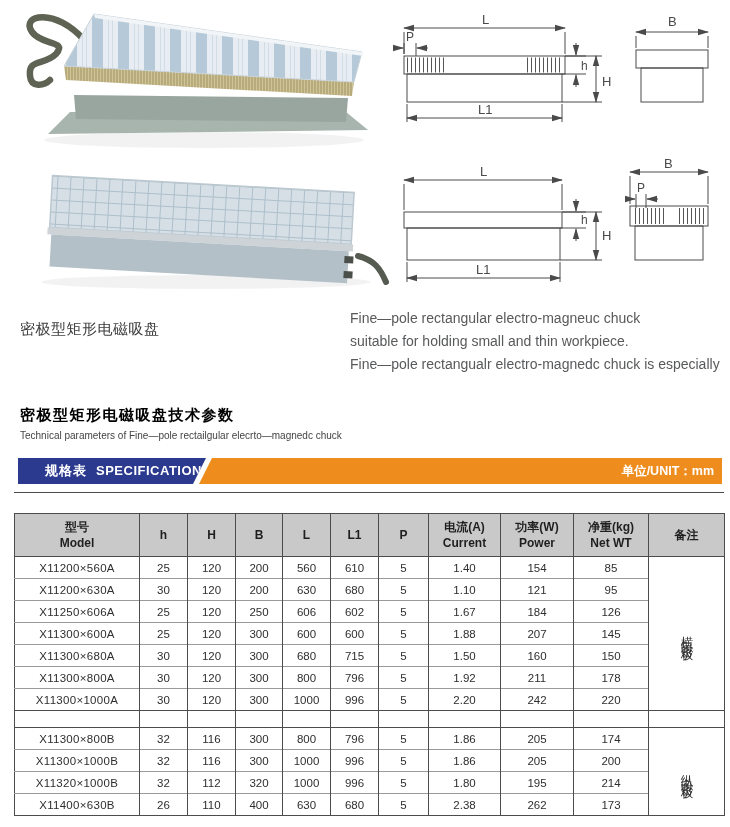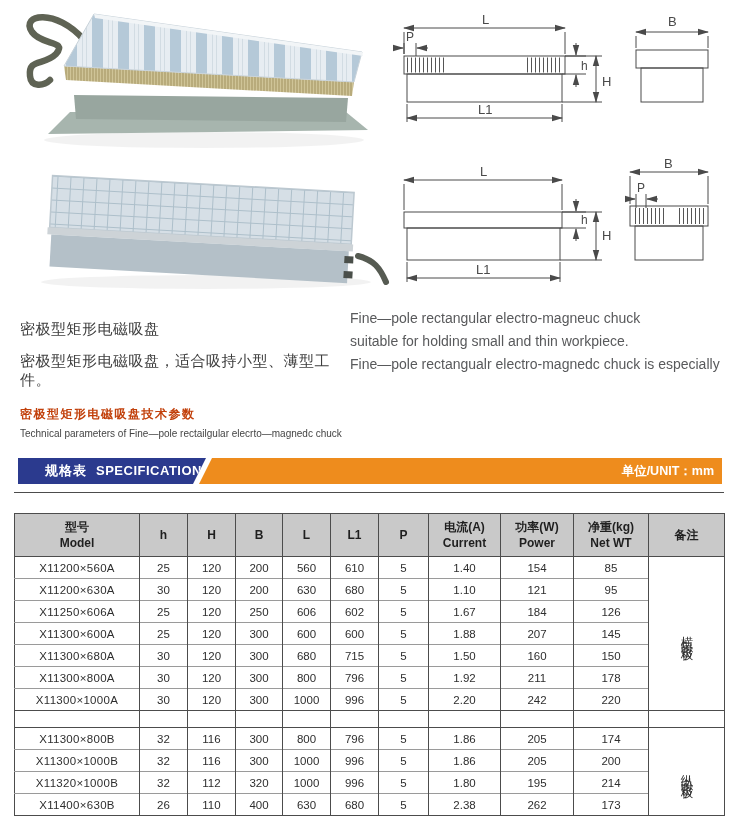--- a/index.html
+++ b/index.html
@@ -13,21 +13,21 @@
   .diagram2{position:absolute;left:390px;top:158px;}
   svg text{font-family:"Liberation Sans","DejaVu Sans",sans-serif;fill:#4a4a4a;}
 
   
   .desc-cn{position:absolute;left:20px;top:320px;width:330px;}
   .desc-cn p{margin:0 0 13px;font-size:15px;color:#3d3d3d;letter-spacing:0.5px;}
   .desc-en{position:absolute;left:350px;top:310px;width:378px;}
   .desc-en p{margin:0 0 7px;font-size:14px;color:#58595b;}
 
   .tech{position:absolute;left:20px;top:406px;}
-  .tech-cn{margin:0;font-size:12px;font-weight:bold;color:#c2410c;letter-spacing:1.5px;}
+  .tech-cn{margin:0;font-size:15px;font-weight:bold;color:#000000;letter-spacing:1.5px;}
   .tech-en{margin:5px 0 0;font-size:10px;color:#444;}
 
   
   .banner{position:absolute;left:18px;top:458px;width:704px;height:26px;background:#ee8c1d;}
   .banner-gap{position:absolute;left:0;top:0;width:206px;height:26px;background:#ffffff;clip-path:polygon(0 0,194px 0,181px 26px,0 26px);}
   .banner-blue{position:absolute;left:0;top:0;width:200px;height:26px;background:#2b3a8e;clip-path:polygon(0 0,188px 0,175px 26px,0 26px);}
   .banner-blue .txt{line-height:26px;color:#fff;font-size:13px;font-weight:bold;padding-left:27px;}
   .banner-blue .cn{letter-spacing:1px;}
   .banner-blue .en{margin-left:9px;letter-spacing:0.5px;}
   .banner-unit{position:absolute;right:8px;top:0;line-height:26px;color:#fff;font-size:12.5px;font-weight:bold;}
@@ -197,21 +197,20 @@
       <text x="191" y="66" font-size="12">h</text>
       <text x="212" y="82" font-size="13">H</text>
       <text x="86" y="116" font-size="13">L1</text>
       <text x="274" y="10" font-size="13">B</text>
       <text x="247" y="34" font-size="12">P</text>
     </svg>
   </div>
 
   <div class="desc-cn">
     <p>密极型矩形电磁吸盘</p>
-    <p>密极型矩形电磁吸盘，适合吸持小型、薄型工件。</p>
   </div>
   <div class="desc-en">
     <p>Fine—pole rectangular electro-magneuc chuck</p>
     <p>suitable for holding small and thin workpiece.</p>
     <p>Fine—pole rectangualr electro-magnedc chuck is especially</p>
   </div>
 
   <div class="tech">
     <p class="tech-cn">密极型矩形电磁吸盘技术参数</p>
     <p class="tech-en">Technical parameters of  Fine—pole rectailgular elecrto—magnedc chuck</p>

